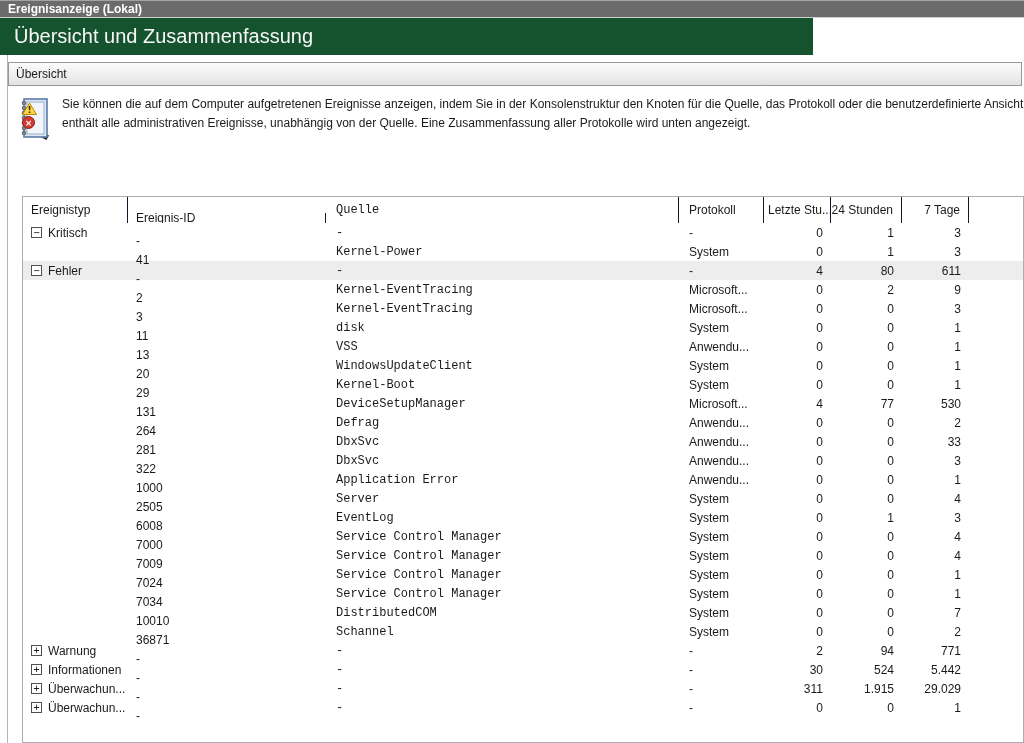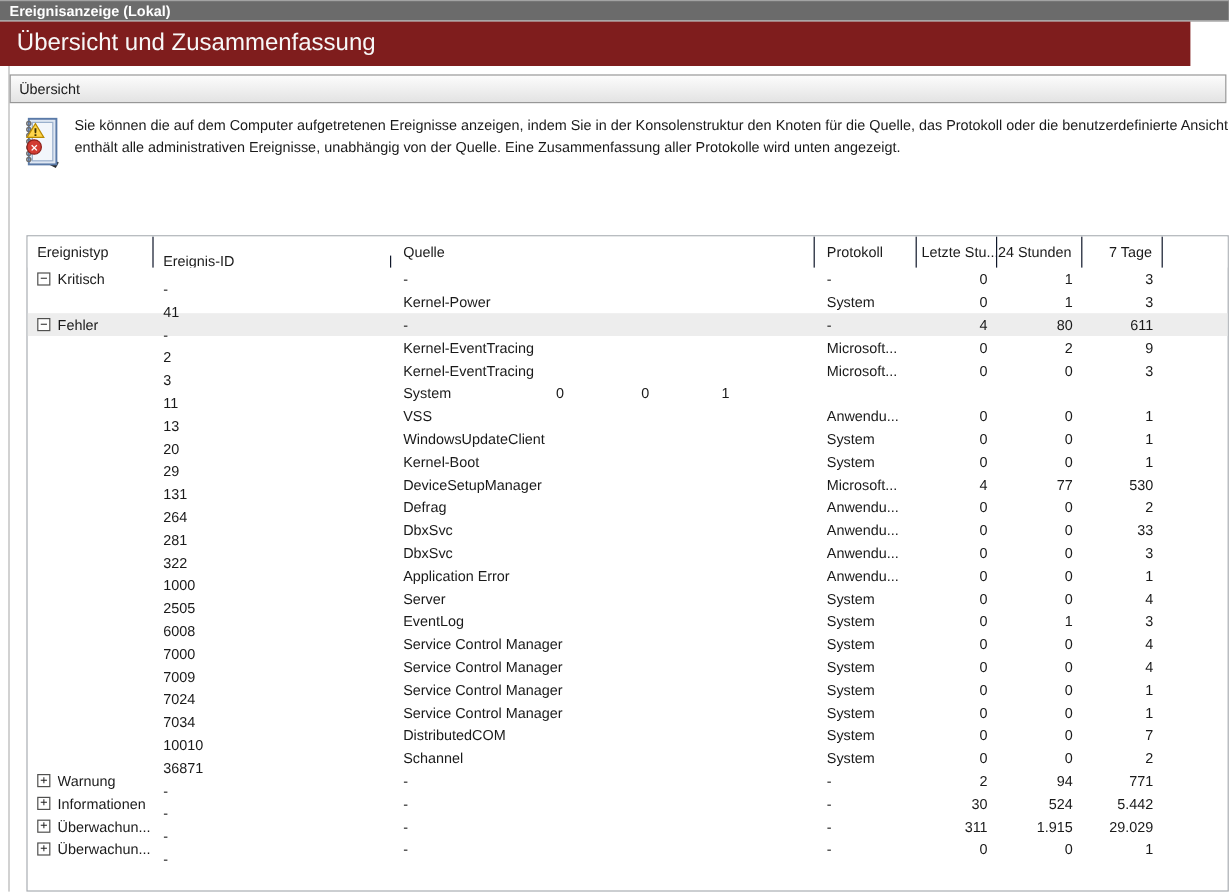--- a/index.html
+++ b/index.html
@@ -2,21 +2,21 @@
 <html><head>
 <meta charset="utf-8">
 <style>
   html,body{margin:0;padding:0;width:1024px;height:743px;overflow:hidden;
     font-family:"Liberation Sans","DejaVu Sans",sans-serif;background:#ffffff;}
   *{box-sizing:border-box;}
 
   .titlebar{position:absolute;left:0;top:0;width:1024px;height:18px;background:#6b6b6b;
     border-top:1px solid #a3a3a3;border-bottom:1px solid #cfcfcf;color:#ffffff;
     font-size:12px;font-weight:bold;line-height:16px;padding-left:8px;white-space:nowrap;}
-  .band{position:absolute;left:0;top:18px;width:992px;height:37px;background:#7f1d1d;
+  .band{position:absolute;left:0;top:18px;width:813px;height:37px;background:#14532d;
     color:#f7f7f7;font-size:20px;line-height:36px;padding-left:14px;white-space:nowrap;}
 
   .pane{position:absolute;left:0;top:55px;right:0;bottom:0;background:#ffffff;}
   .gutter-line{position:absolute;left:7px;top:0;bottom:0;width:1px;background:#b5b5b5;}
 
   .section-header{position:absolute;left:8px;right:2px;height:24px;
     background:linear-gradient(#fcfcfc,#e3e3e3);border:1px solid #979797;
     color:#1a1a1a;font-size:12px;line-height:22px;padding-left:7px;white-space:nowrap;}
   .sec-overview{top:7px;}
   .sec-summary{top:111px;}
@@ -31,21 +31,21 @@
     border:1px solid #a9adb2;background:#ffffff;overflow:hidden;}
   .thead{display:flex;height:26px;align-items:stretch;background:#ffffff;}
   .th{display:flex;align-items:center;border-right:1px solid #0f172a;color:#1a1a1a;
     font-size:12px;white-space:nowrap;overflow:hidden;}
   .tbody{}
   .trow{display:flex;height:19px;align-items:center;font-size:12px;color:#1a1a1a;}
   .trow.hl{background:#ededed;}
   .c{white-space:nowrap;overflow:hidden;flex:none;}
   .c1{width:105px;display:flex;align-items:center;}
   .c2{width:198px;padding-left:8px;margin-top:16px;}
-  .c3{width:353px;padding-left:10px;}
+  .c3{width:353px;padding-left:10px;font-family:Liberation Mono, monospace;}
   .c4{width:85px;padding-left:10px;}
   .c5{width:67px;text-align:right;padding-right:8px;}
   .c6{width:71px;text-align:right;padding-right:8px;}
   .c7{width:67px;text-align:right;padding-right:8px;}
   .th.c1{padding-left:8px;}
   .th.c2,.th.c3,.th.c4{align-items:center;}
   .th.c5{padding-left:4px;padding-right:2px;}
   .th.c6,.th.c7{justify-content:flex-end;}
 
   .exp{width:11px;height:11px;border:1px solid #50504f;background:#ffffff;flex:none;
@@ -158,20 +158,21 @@
           <div class="c c4">Microsoft...</div>
           <div class="c c5">0</div>
           <div class="c c6">0</div>
           <div class="c c7">3</div>
         </div>
         <div class="trow">
           <div class="c c1 noexp">
             <span class="tlabel"></span>
           </div>
           <div class="c c2">11</div>
+          <div class="c c3">disk</div>
           <div class="c c4">System</div>
           <div class="c c5">0</div>
           <div class="c c6">0</div>
           <div class="c c7">1</div>
         </div>
         <div class="trow">
           <div class="c c1 noexp">
             <span class="tlabel"></span>
           </div>
           <div class="c c2">13</div>

